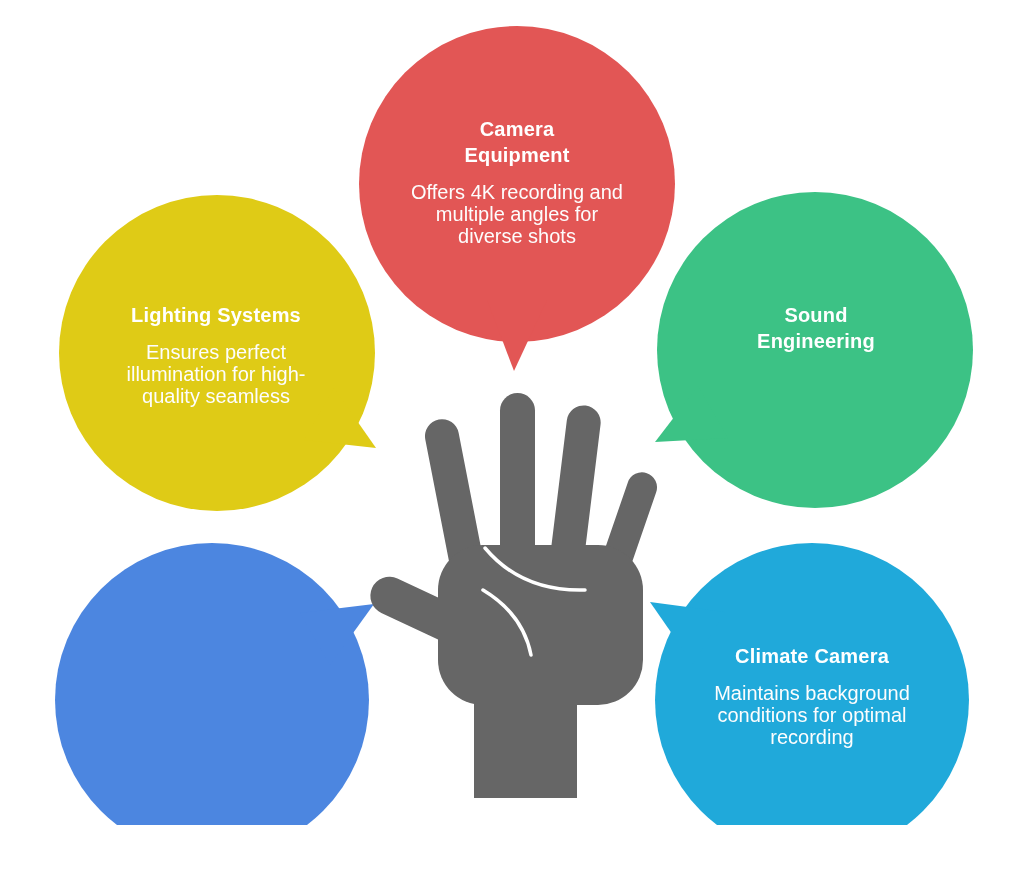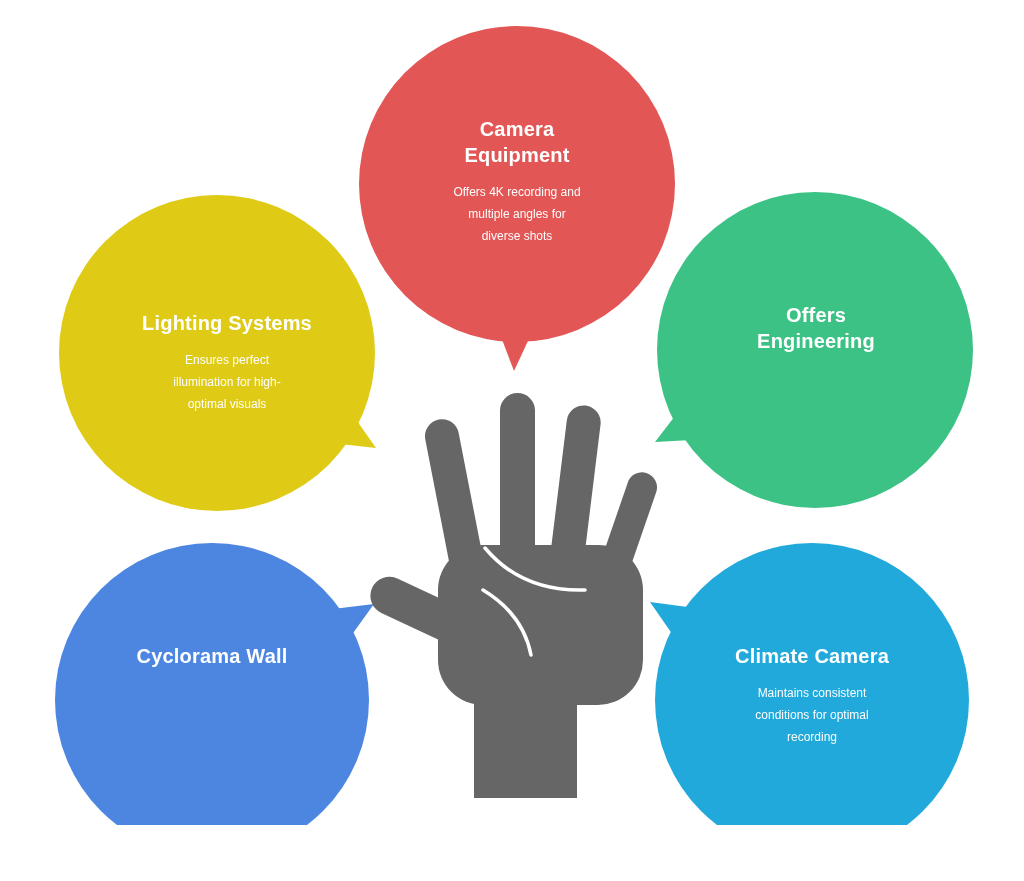--- a/index.html
+++ b/index.html
@@ -28,35 +28,35 @@
     pointer-events: none;
   }
   .bubble-title {
     font-size: 20px;
     font-weight: 700;
     line-height: 26px;
     white-space: pre-line;
     letter-spacing: 0.2px;
   }
   .bubble-body {
-    font-size: 12px;
+    font-size: 20px;
     font-weight: 400;
     line-height: 22px;
     margin-top: 13px;
     white-space: pre-line;
     color: #fdfdfd;
   }
   .palm-line {
     fill: none;
     stroke: #ffffff;
     stroke-width: 3.5;
     stroke-linecap: round;
   }
   .text-camera    { left: 397px; top: 116px; width: 240px; }
-  .text-lighting  { left:  97px; top: 302px; width: 260px; margin-top: 8px; }
+  .text-lighting  { left:  86px; top: 302px; width: 260px; }
   .text-sound     { left: 696px; top: 302px; width: 240px; }
   .text-cyclorama { left:  92px; top: 643px; width: 240px; }
   .text-climate   { left: 692px; top: 643px; width: 240px; }
 </style>
 </head>
 <body>
 
 <div class="canvas">
 
   <svg class="shapes" width="1024" height="881" viewBox="0 0 1024 881">
@@ -112,32 +112,31 @@
 Equipment</div>
     <div class="bubble-body">Offers 4K recording and
 multiple angles for
 diverse shots</div>
   </div>
 
   <div class="bubble-text text-lighting">
     <div class="bubble-title">Lighting Systems</div>
     <div class="bubble-body">Ensures perfect
 illumination for high-
-optimal visuals</div>
+quality seamless</div>
   </div>
 
   <div class="bubble-text text-sound">
-    <div class="bubble-title">Offers
+    <div class="bubble-title">Sound
 Engineering</div>
   </div>
 
   <div class="bubble-text text-cyclorama">
-    <div class="bubble-title">Cyclorama Wall</div>
   </div>
 
   <div class="bubble-text text-climate">
     <div class="bubble-title">Climate Camera</div>
-    <div class="bubble-body">Maintains consistent
+    <div class="bubble-body">Maintains background
 conditions for optimal
 recording</div>
   </div>
 
 </div>
 
 </body></html>

